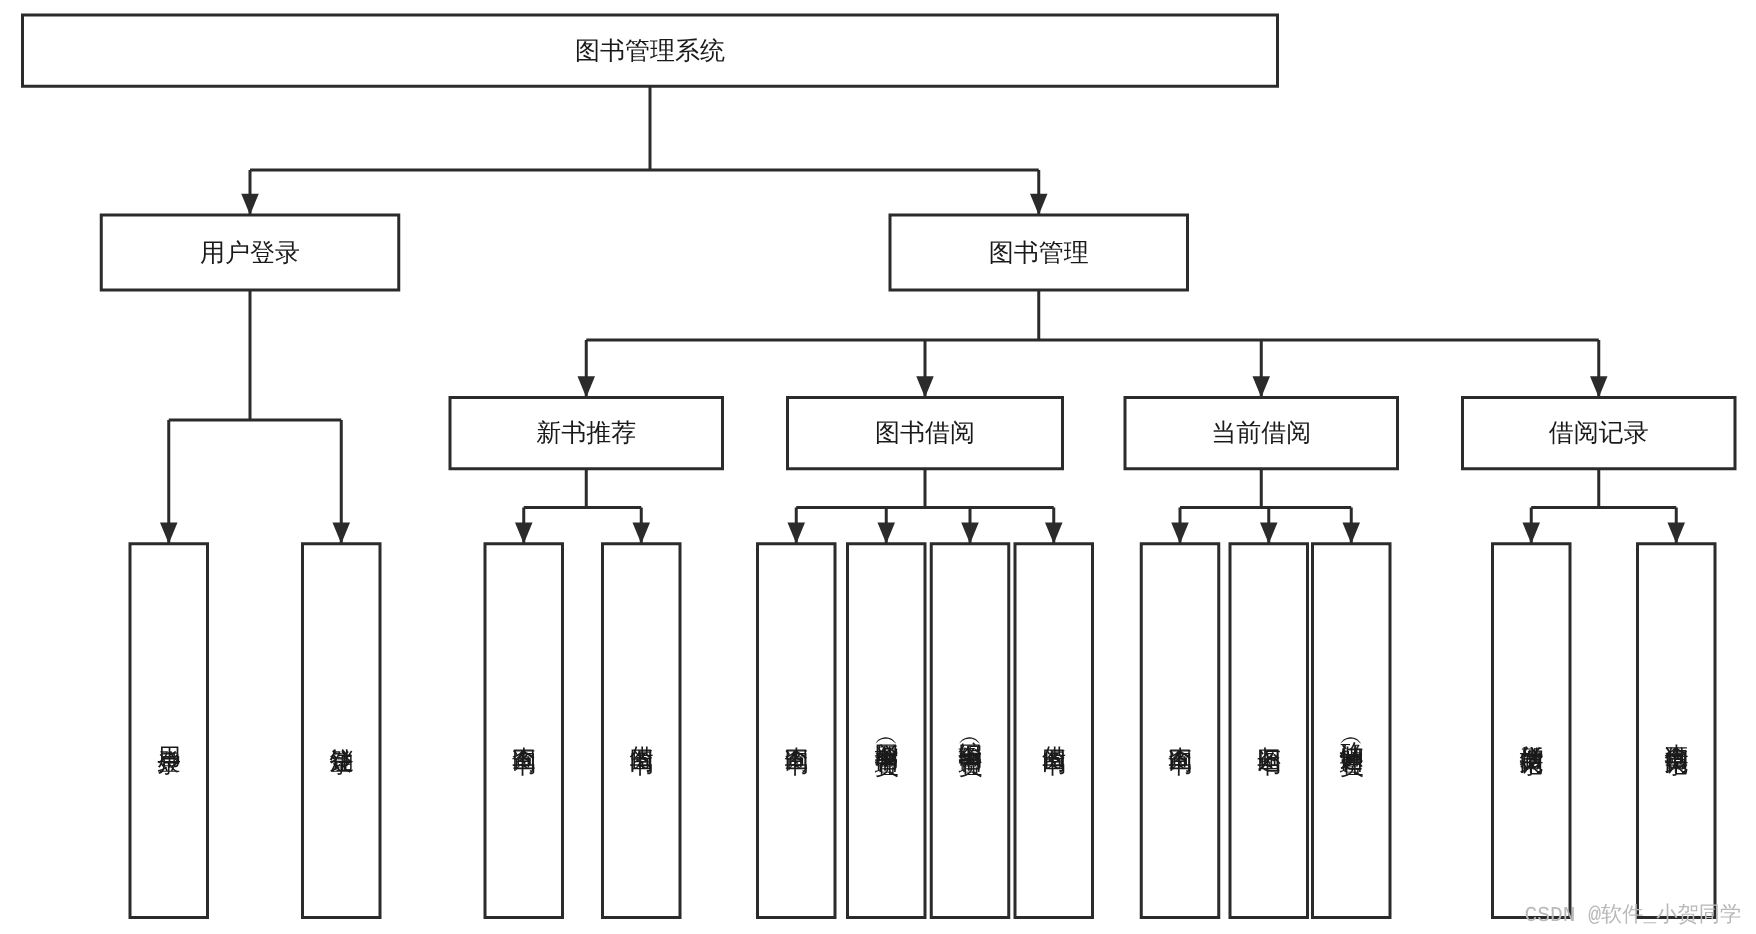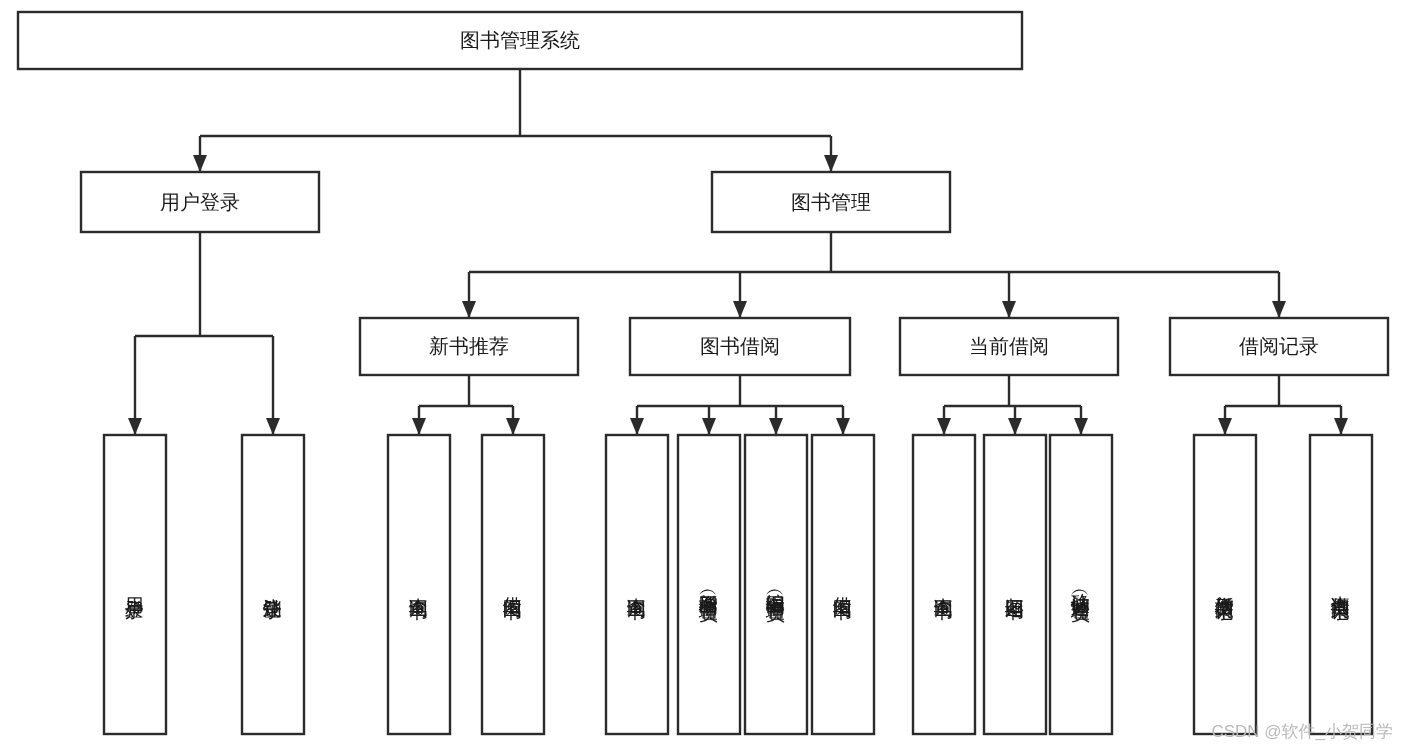--- a/index.html
+++ b/index.html
@@ -62,21 +62,21 @@
     align-items: center;
     justify-content: center;
     text-align: center;
     white-space: nowrap;
     pointer-events: none;
   }
   .watermark {
     position: absolute;
     right: 12px;
     bottom: 4px;
-    font-family: Liberation Sans, sans-serif;
+    font-family: Liberation Mono, monospace;
     font-size: 17px;
     color: #b9b9b9;
     white-space: nowrap;
     user-select: none;
   }
 </style>
 </head>
 <body>
 
 <div id="diagram-root">

